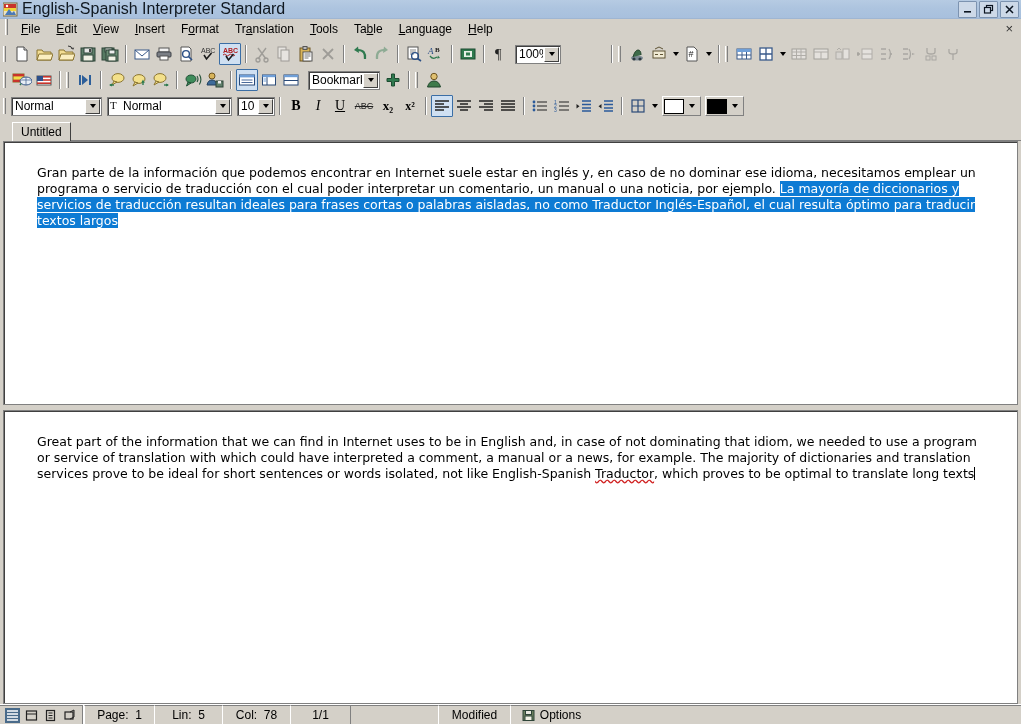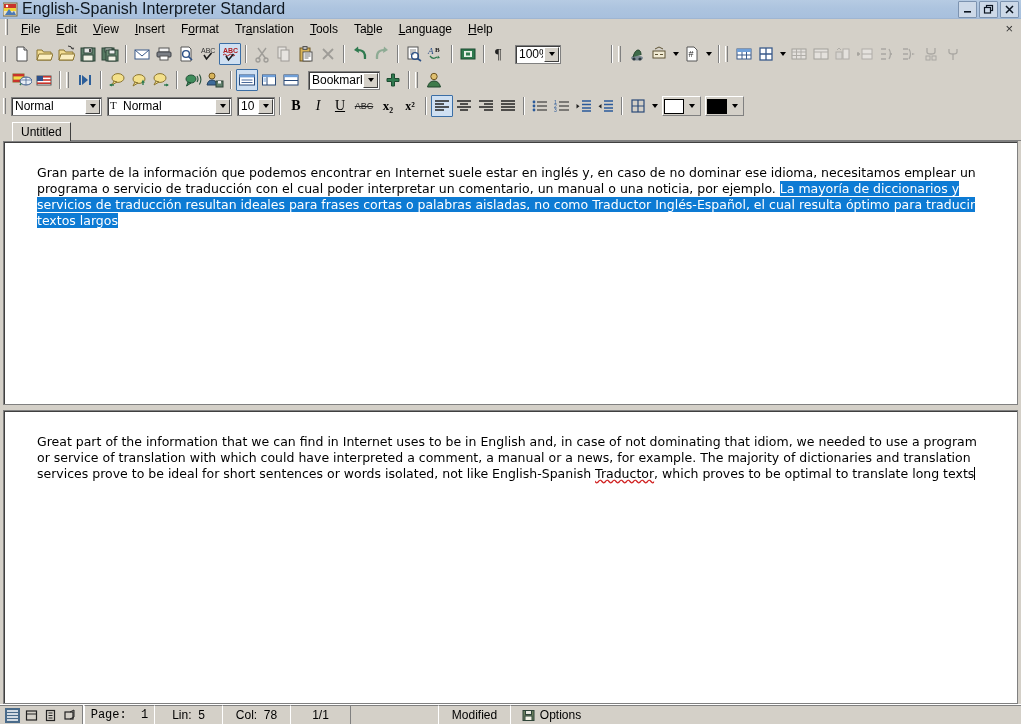--- a/index.html
+++ b/index.html
@@ -748,21 +748,21 @@
           </svg>
       </span>
       <span class="sb-ico">
         <svg width="13" height="13" viewBox="0 0 13 13">
             <rect x="2" y="3" width="8" height="7" fill="none" stroke="#222" stroke-width="1.2"></rect>
             <path d="M7 3 l4-2 v7 l-4 2" fill="none" stroke="#222"></path>
           </svg>
       </span>
     </div>
     <div class="sb-sep"></div>
-    <div class="sb-cell" style="width:70px;font-family:Liberation Mono, monospace;">
+    <div class="sb-cell" style="width:70px;">
       <span>Page:</span>&nbsp;&nbsp;
       <span>1</span>
     </div>
     <div class="sb-cell" style="width:68px;">
       <span>Lin:</span>&nbsp;&nbsp;
       <span>5</span>
     </div>
     <div class="sb-cell" style="width:68px;">
       <span>Col:</span>&nbsp;&nbsp;
       <span>78</span>

